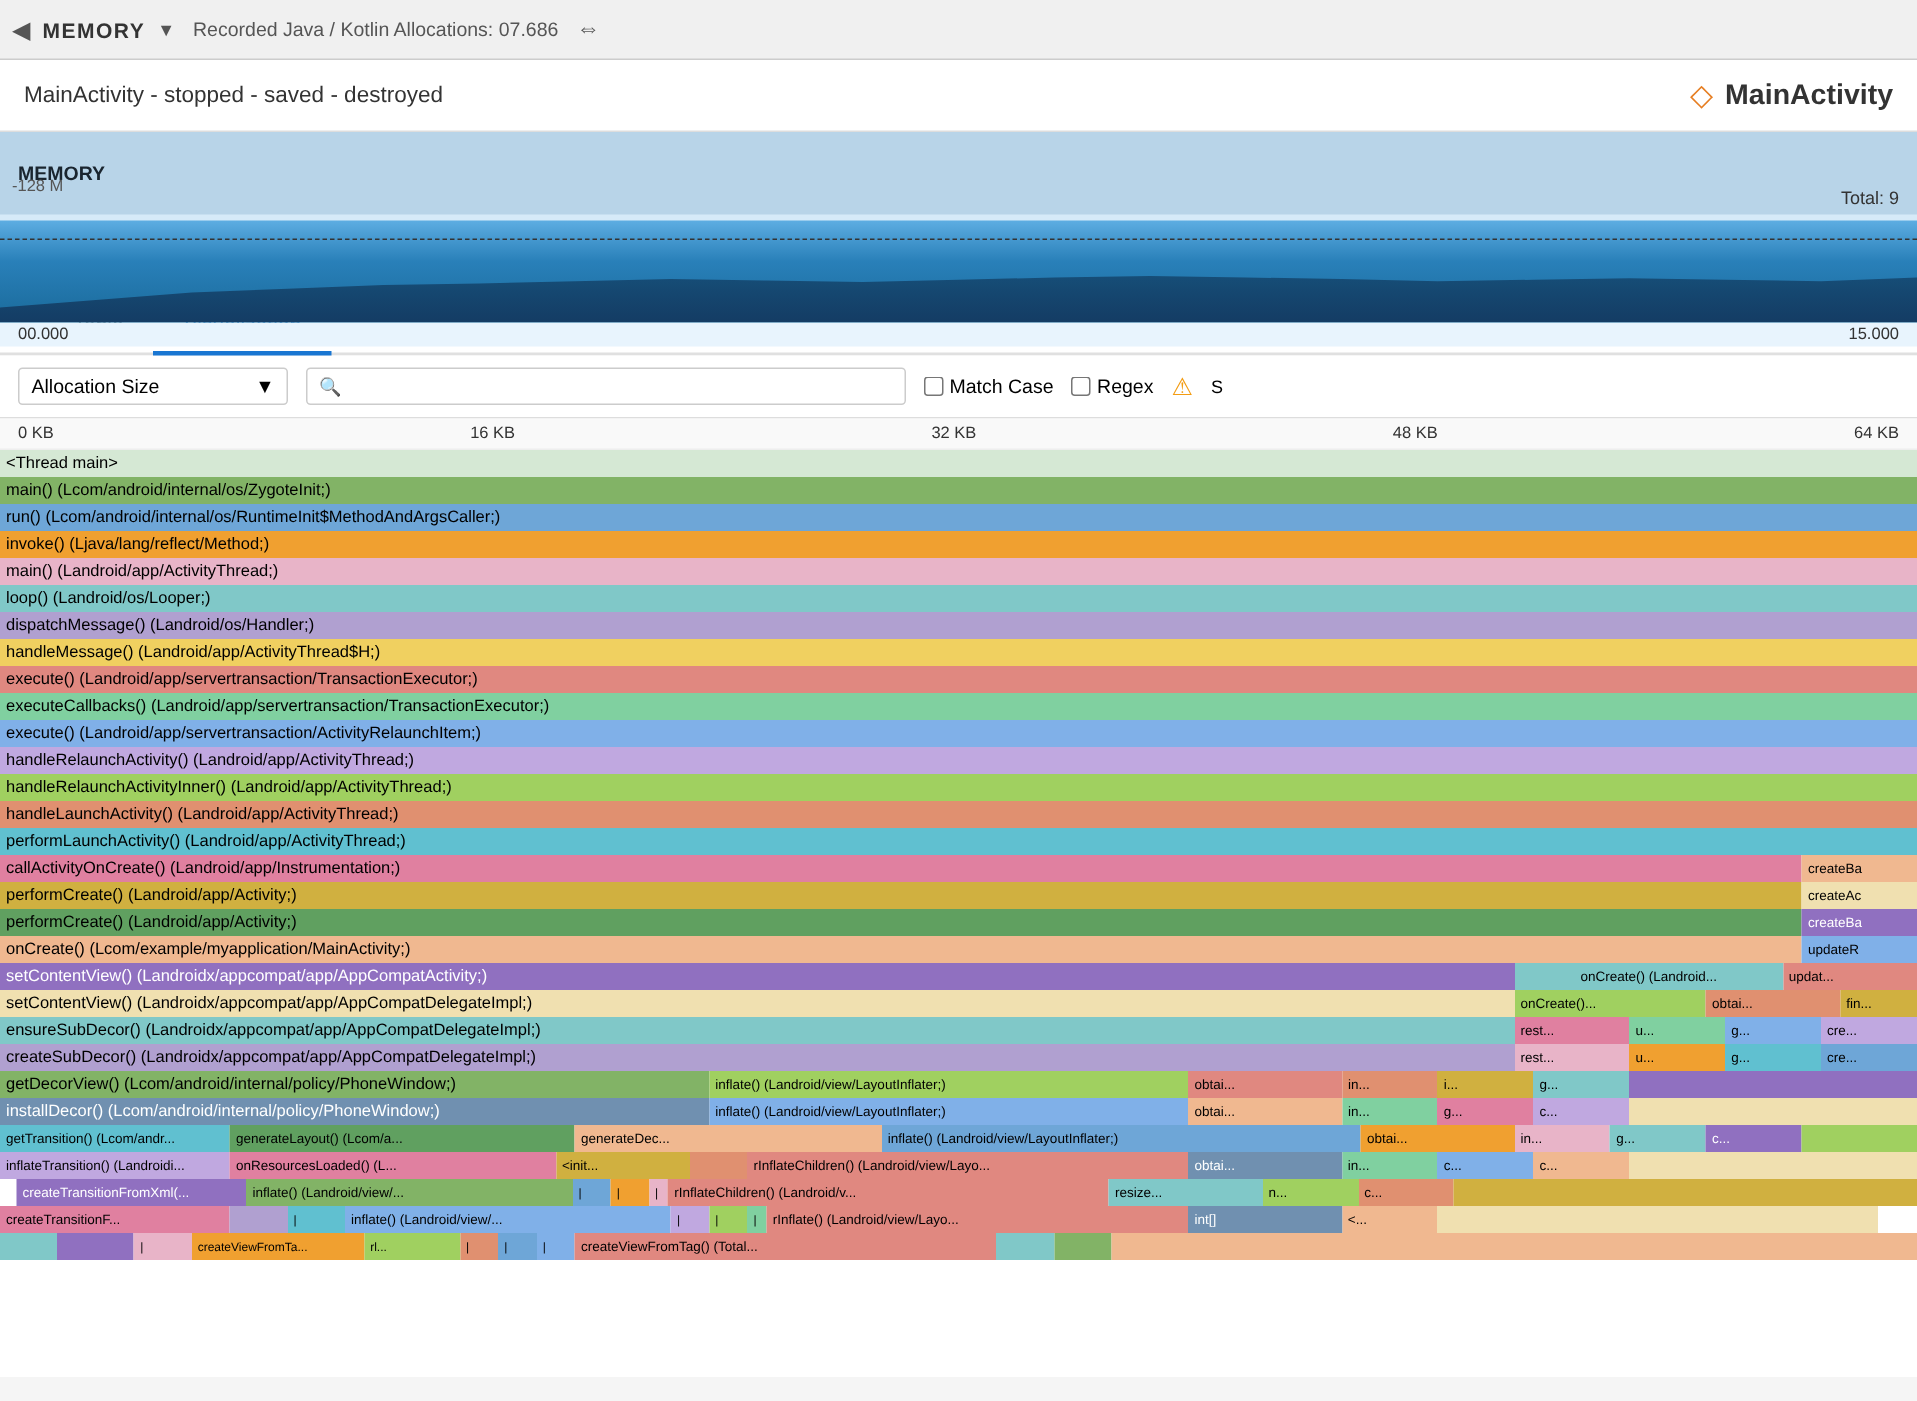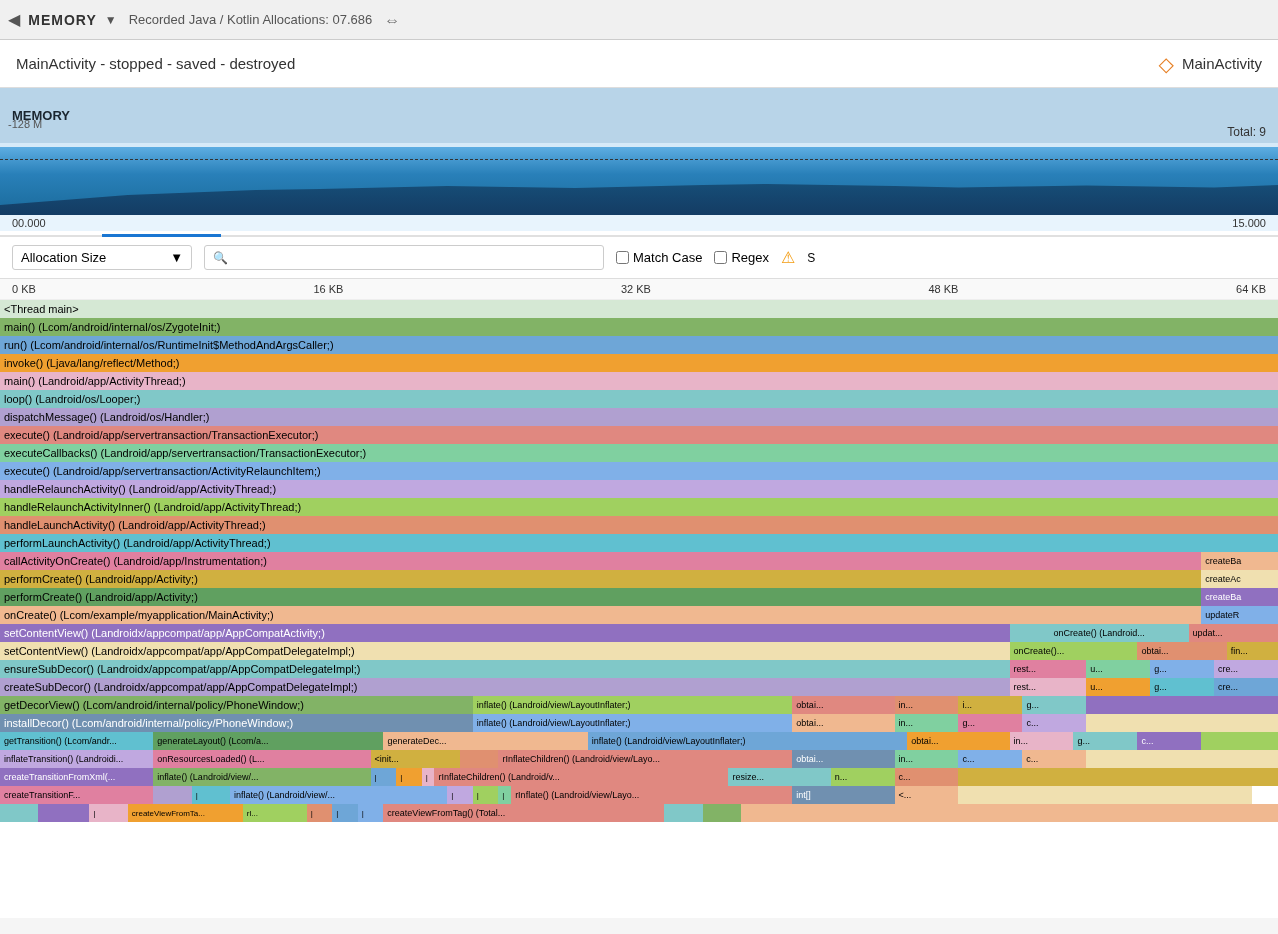--- a/index.html
+++ b/index.html
@@ -17,21 +17,21 @@
     .fit-btn { background: none; border: none; cursor: pointer; font-size: 16px; color: #555; margin-left: 4px; }
 
     
     .header-area {
       display: flex; align-items: center; height: 48px; background: #fff;
       border-bottom: 1px solid #ddd; padding: 0 16px; justify-content: space-between;
     }
     .main-activity-label { font-size: 15px; color: #333; }
     .main-activity-right { display: flex; align-items: center; gap: 8px; }
     .diamond-icon { color: #e67e22; font-size: 20px; }
-    .main-activity-name { font-size: 15px; color: #333; font-weight: 400; text-align: right; }
+    .main-activity-name { font-size: 19px; color: #333; font-weight: 700; text-align: right; }
 
     
     .memory-section {
       background: #d6eaf8; height: 110px; position: relative; border-bottom: 1px solid #aaa;
     }
     .memory-header {
       display: flex; justify-content: space-between; align-items: center;
       padding: 4px 12px; background: #b8d4e8;
     }
     .memory-title { font-weight: bold; font-size: 13px; color: #1a252f; }
@@ -240,20 +240,23 @@
   </div>
 
   <div class="flame-row">
     <div class="flame-cell flame-full c-teal">loop() (Landroid/os/Looper;)</div>
   </div>
 
   <div class="flame-row">
     <div class="flame-cell flame-full c-purple">dispatchMessage() (Landroid/os/Handler;)</div>
   </div>
 
+  <div class="flame-row">
+    <div class="flame-cell flame-full c-yellow">handleMessage() (Landroid/app/ActivityThread$H;)</div>
+  </div>
 
   <div class="flame-row">
     <div class="flame-cell flame-full c-salmon">execute() (Landroid/app/servertransaction/TransactionExecutor;)</div>
   </div>
 
   <div class="flame-row">
     <div class="flame-cell flame-full c-mint">executeCallbacks() (Landroid/app/servertransaction/TransactionExecutor;)</div>
   </div>
 
   <div class="flame-row">
@@ -364,21 +367,21 @@
     <div class="flame-cell c-coral" style="width:3%; font-size:8px;"></div>
     <div class="flame-cell c-salmon" style="width:23%; font-size:9px;">rInflateChildren() (Landroid/view/Layo...</div>
     <div class="flame-cell c-steel" style="width:8%; font-size:9px; color:#fff;">obtai...</div>
     <div class="flame-cell c-mint" style="width:5%; font-size:9px;">in...</div>
     <div class="flame-cell c-sky" style="width:5%; font-size:9px;">c...</div>
     <div class="flame-cell c-peach" style="width:5%; font-size:9px;">c...</div>
     <div class="flame-cell c-cream" style="width:15%; font-size:9px;"></div>
   </div>
 
   <div class="flame-multi">
-    <div class="flame-cell c-violet" style="width:12%; font-size:9px;">createTransitionFromXml(...</div>
+    <div class="flame-cell c-violet" style="width:12%; font-size:9px;margin-left:11px;">createTransitionFromXml(...</div>
     <div class="flame-cell c-green-light" style="width:17%; font-size:9px;">inflate() (Landroid/view/...</div>
     <div class="flame-cell c-blue" style="width:2%; font-size:8px;">|</div>
     <div class="flame-cell c-orange" style="width:2%; font-size:8px;">|</div>
     <div class="flame-cell c-pink" style="width:1%; font-size:8px;">|</div>
     <div class="flame-cell c-salmon" style="width:23%; font-size:9px;">rInflateChildren() (Landroid/v...</div>
     <div class="flame-cell c-teal" style="width:8%; font-size:9px;">resize...</div>
     <div class="flame-cell c-lime" style="width:5%; font-size:9px;">n...</div>
     <div class="flame-cell c-coral" style="width:5%; font-size:9px;">c...</div>
     <div class="flame-cell c-gold" style="width:25%; font-size:9px;"></div>
   </div>

